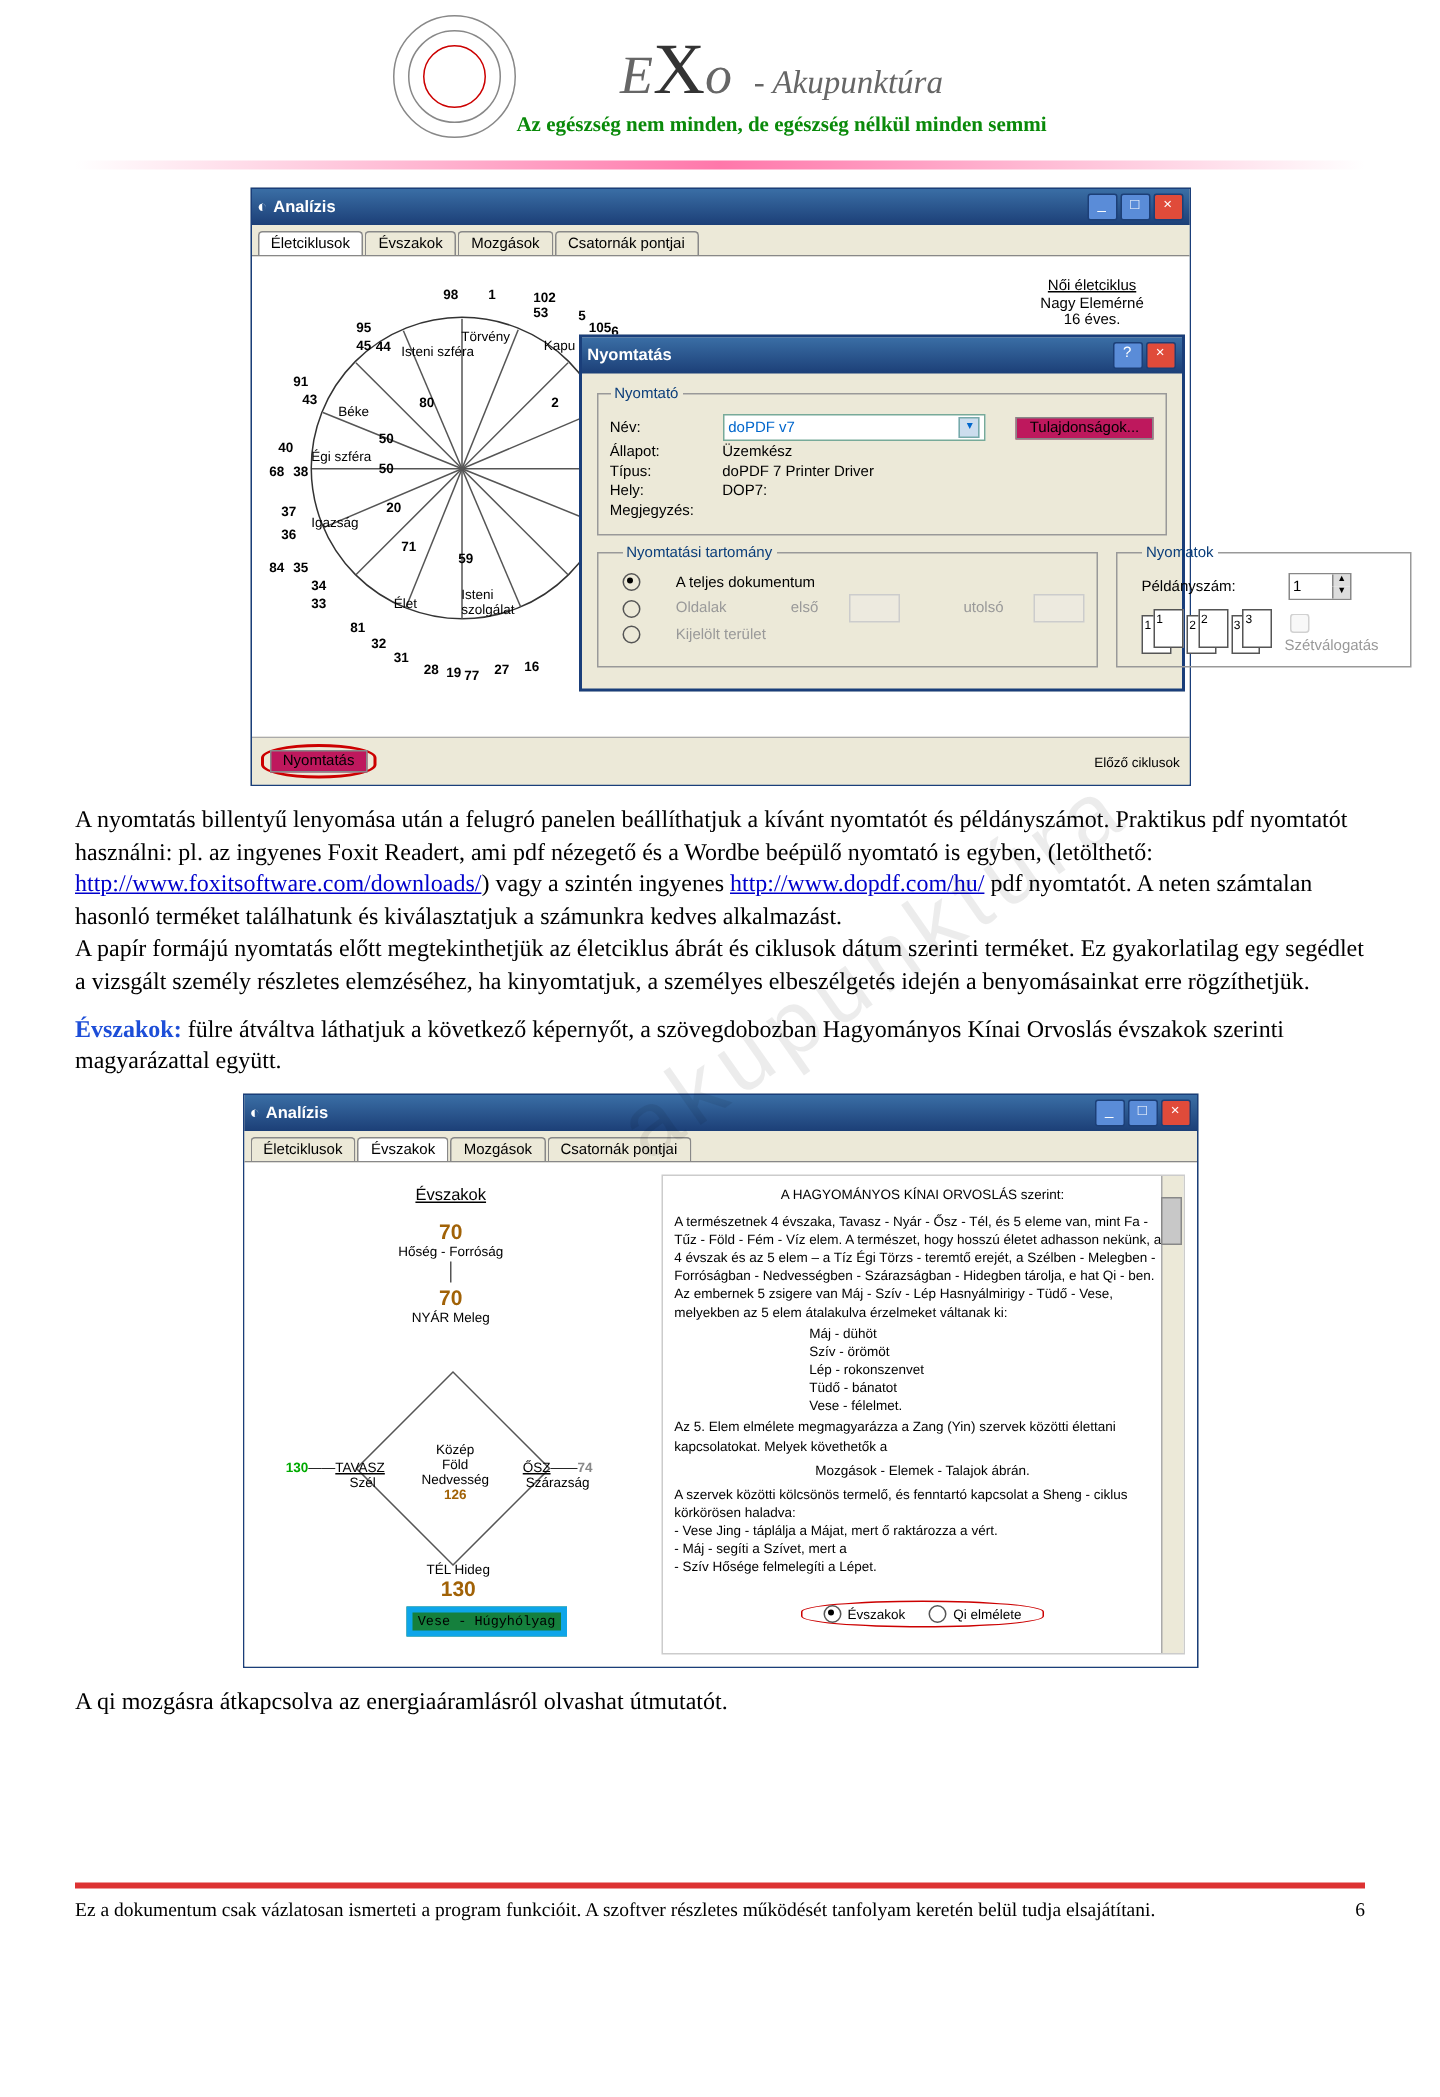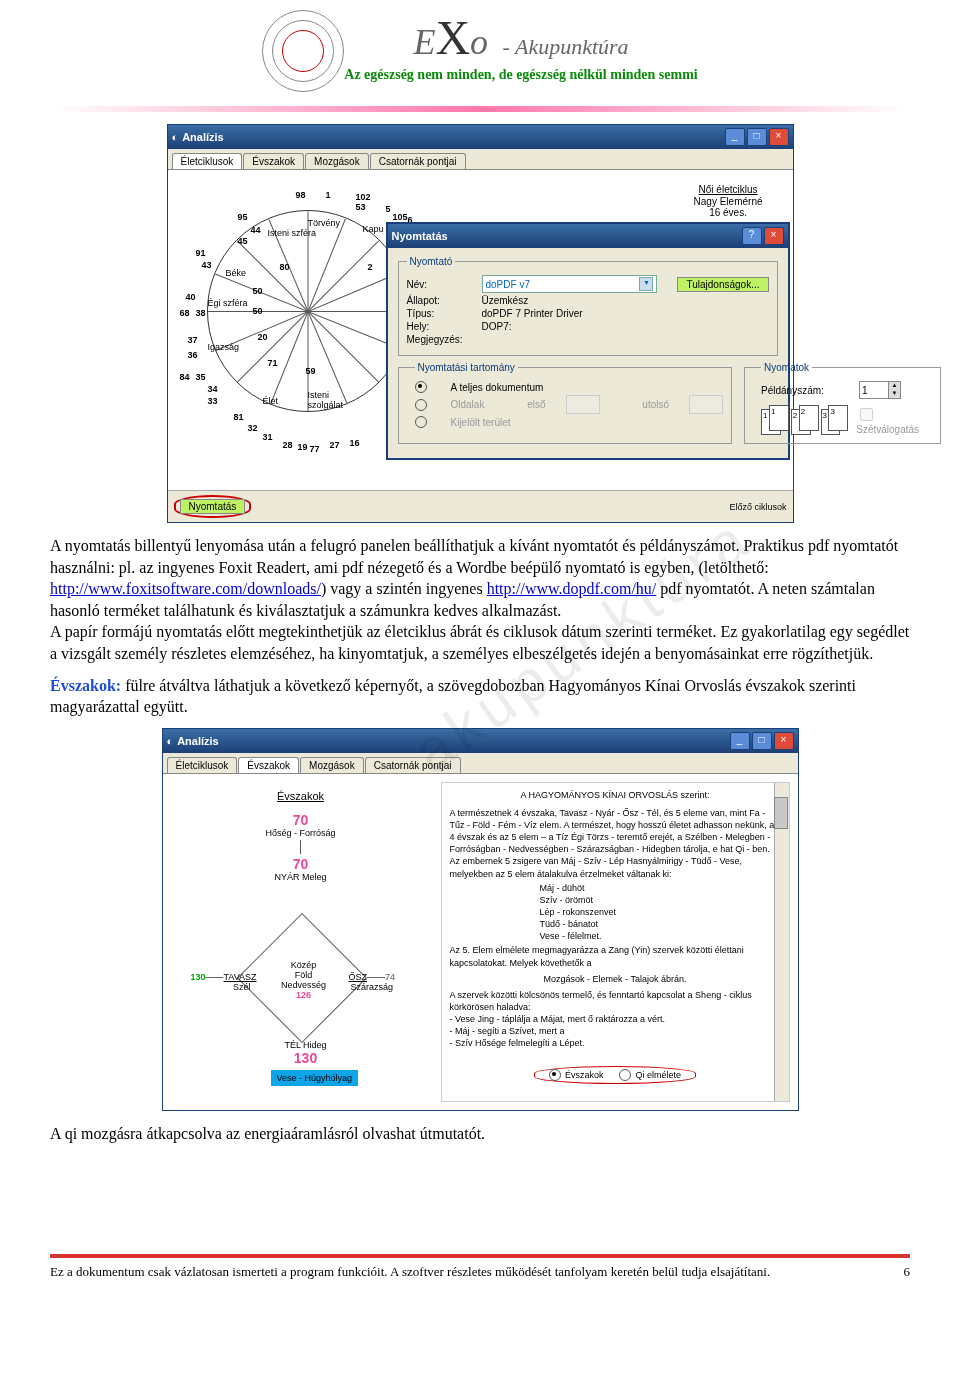--- a/index.html
+++ b/index.html
@@ -1,18 +1,18 @@
 <!DOCTYPE html>
 <html><head>
 <meta charset="utf-8">
 <style>
   body { margin:0; font-family:"Times New Roman", serif; font-size:16px; color:#000; background:#fff; }
   .page { width:960px; margin:0 auto; padding:0 50px 30px 50px; box-sizing:border-box; position:relative; min-height:1398px; }
   .header { text-align:center; padding:10px 0 6px 0; }
-  .logo-wrap { display:inline-flex; align-items:flex-start; }
+  .logo-wrap { display:inline-flex; align-items:flex-end; }
   .logo-circle { width:80px; height:80px; border-radius:50%; border:1px solid #888; position:relative; }
   .logo-circle::before, .logo-circle::after { content:""; position:absolute; border-radius:50%; }
   .logo-circle::before { width:60px; height:60px; border:1px solid #888; top:9px; left:9px; }
   .logo-circle::after { width:40px; height:40px; border:1px solid #c00; top:19px; left:19px; }
   .logo-text { font-family:Georgia,serif; font-size:36px; color:#666; font-style:italic; }
   .logo-text .big { font-size:48px; color:#333; font-style:normal; font-family:"Times New Roman"; }
   .tagline { color:#0a8a0a; font-weight:bold; font-size:14px; margin-top:2px; }
   .hr-top { height:6px; background:linear-gradient(to right, transparent, #f7a, transparent); margin:4px 0 12px 0; border:none; }
 
   
@@ -38,21 +38,21 @@
   
   .dlg { position:absolute; left:218px; top:52px; width:400px; border:2px solid #1a3e7a; background:#ece9d8; font-size:10px; }
   .dlg .titlebar { font-size:11px; }
   .dlg-body { padding:8px; }
   .fieldset { border:1px solid #999; padding:6px 8px 8px 8px; margin-bottom:6px; position:relative; }
   .fieldset legend { font-size:10px; padding:0 3px; color:#0a3d7a; }
   .row { display:flex; align-items:center; gap:20px; margin:2px 0; }
   .row label { min-width:55px; }
   .dropdown { flex:1; border:1px solid #7a9; background:#fff; padding:1px 3px; display:flex; justify-content:space-between; align-items:center; color:#06c; }
   .dropdown .arrow { width:12px; height:12px; background:#cde; border:1px solid #7aa; text-align:center; line-height:9px; font-size:8px; }
-  .btn { border:1px solid #888; background:#bef264; padding:1px 8px; font-size:10px; }
+  .btn { border:1px solid #888; background:#be185d; padding:1px 8px; font-size:10px; }
   .fs-row { display:flex; gap:8px; }
   .fs-col { flex:1;padding-left:16px; }
   .radio { width:10px; height:10px; border:1px solid #555; border-radius:50%; display:inline-block; margin-right:4px; position:relative; vertical-align:middle; }
   .radio.checked::after { content:""; position:absolute; width:4px; height:4px; background:#000; border-radius:50%; top:2px; left:2px; }
   .spinbox { display:inline-flex; border:1px solid #888; height:16px; }
   .spinbox input { width:24px; border:none; font-size:10px; padding:0 2px; }
   .spinarrows { width:12px; display:flex; flex-direction:column; }
   .spinarrows span { flex:1; font-size:6px; text-align:center; background:#ddd; border-left:1px solid #888; line-height:7px; }
   .collate { display:flex; gap:2px; align-items:flex-end; margin-top:6px; }
   .page-ic { width:18px; height:22px; border:1px solid #555; background:#fff; font-size:8px; text-align:left; padding:1px; position:relative; }
@@ -65,24 +65,24 @@
   
   .para { margin:10px 0; line-height:1.35; }
   .link { color:#0000cc; text-decoration:underline; }
   .bold-blue { color:#1d4ed8; font-weight:bold; }
 
   
   .win2-body { background:#fff; padding:8px; display:flex; gap:10px; min-height:320px; font-size:9px; }
   .diagram-col { width:260px; text-align:center; position:relative; }
   .diamond { width:90px; height:90px; border:1px solid #555; transform:rotate(45deg); position:absolute; left:85px; top:150px; }
   .d-node { position:absolute; font-size:9px; white-space:nowrap; }
-  .red-num { color:#ec4899; font-weight:bold; }
+  .red-num { color:#a16207; font-weight:bold; }
   .grn-num { color:#0a0; font-weight:bold; }
   .gray-num { color:#888; font-weight:bold; }
-  .org-box { display:inline-block; border:2px solid #0ea5e9; background:#0ea5e9; padding:1px 4px; font-size:9px; margin-top:4px; }
+  .org-box { display:inline-block; border:4px solid #0ea5e9; background:#15803d; padding:1px 4px; font-size:9px; margin-top:4px;font-family:Liberation Mono, monospace; }
   .text-col { flex:1; text-align:left; font-family:Tahoma,Arial,sans-serif; font-size:9px; line-height:1.35; border:1px solid #ccc; padding:6px 8px; position:relative; }
   .text-col .scrollbar { position:absolute; right:0; top:0; bottom:0; width:14px; background:#ece9d8; border-left:1px solid #aaa; }
   .text-col .thumb { position:absolute; right:1px; top:14px; width:12px; height:30px; background:#c8c8c8; border:1px solid #888; }
   .radio-row { border:1px solid #c00; border-radius:50%/40%; display:inline-flex; gap:16px; padding:2px 14px; margin-top:8px; align-items:center; }
 
   .watermark { position:absolute; left:40%; top:610px; font-size:60px; color:#000; opacity:0.07; transform:rotate(-35deg); font-family:Arial,sans-serif; letter-spacing:6px; pointer-events:none; }
 
   .footer { border-top:4px solid #d33; margin-top:40px; padding-top:6px; display:flex; justify-content:space-between; font-size:13px; }
   .footer .pn { color:#000; }
 </style>
@@ -144,21 +144,21 @@
           <div class="line" style="transform:rotate(135deg);"></div>
           <div class="line" style="transform:rotate(157deg);"></div>
         </div>
         <span class="num" style="top:10px;left:118px;">98</span>
         <span class="num" style="top:10px;left:148px;">1</span>
         <span class="num" style="top:12px;left:178px;">102</span>
         <span class="num" style="top:22px;left:178px;">53</span>
         <span class="num" style="top:32px;left:215px;">105</span>
         <span class="num" style="top:42px;left:215px;">56</span>
         <span class="num" style="top:32px;left:60px;">95</span>
-        <span class="num" style="top:56px;left:60px;">45</span>
+        <span class="num" style="top:44px;left:60px;">45</span>
         <span class="num" style="top:45px;left:73px;">44</span>
         <span class="num" style="top:68px;left:18px;">91</span>
         <span class="num" style="top:80px;left:24px;">43</span>
         <span class="num" style="top:82px;left:102px;">80</span>
         <span class="num" style="top:106px;left:75px;">50</span>
         <span class="num" style="top:126px;left:75px;">50</span>
         <span class="num" style="top:112px;left:8px;">40</span>
         <span class="num" style="top:128px;left:2px;">68</span>
         <span class="num" style="top:128px;left:18px;">38</span>
         <span class="num" style="top:155px;left:10px;">37</span>

